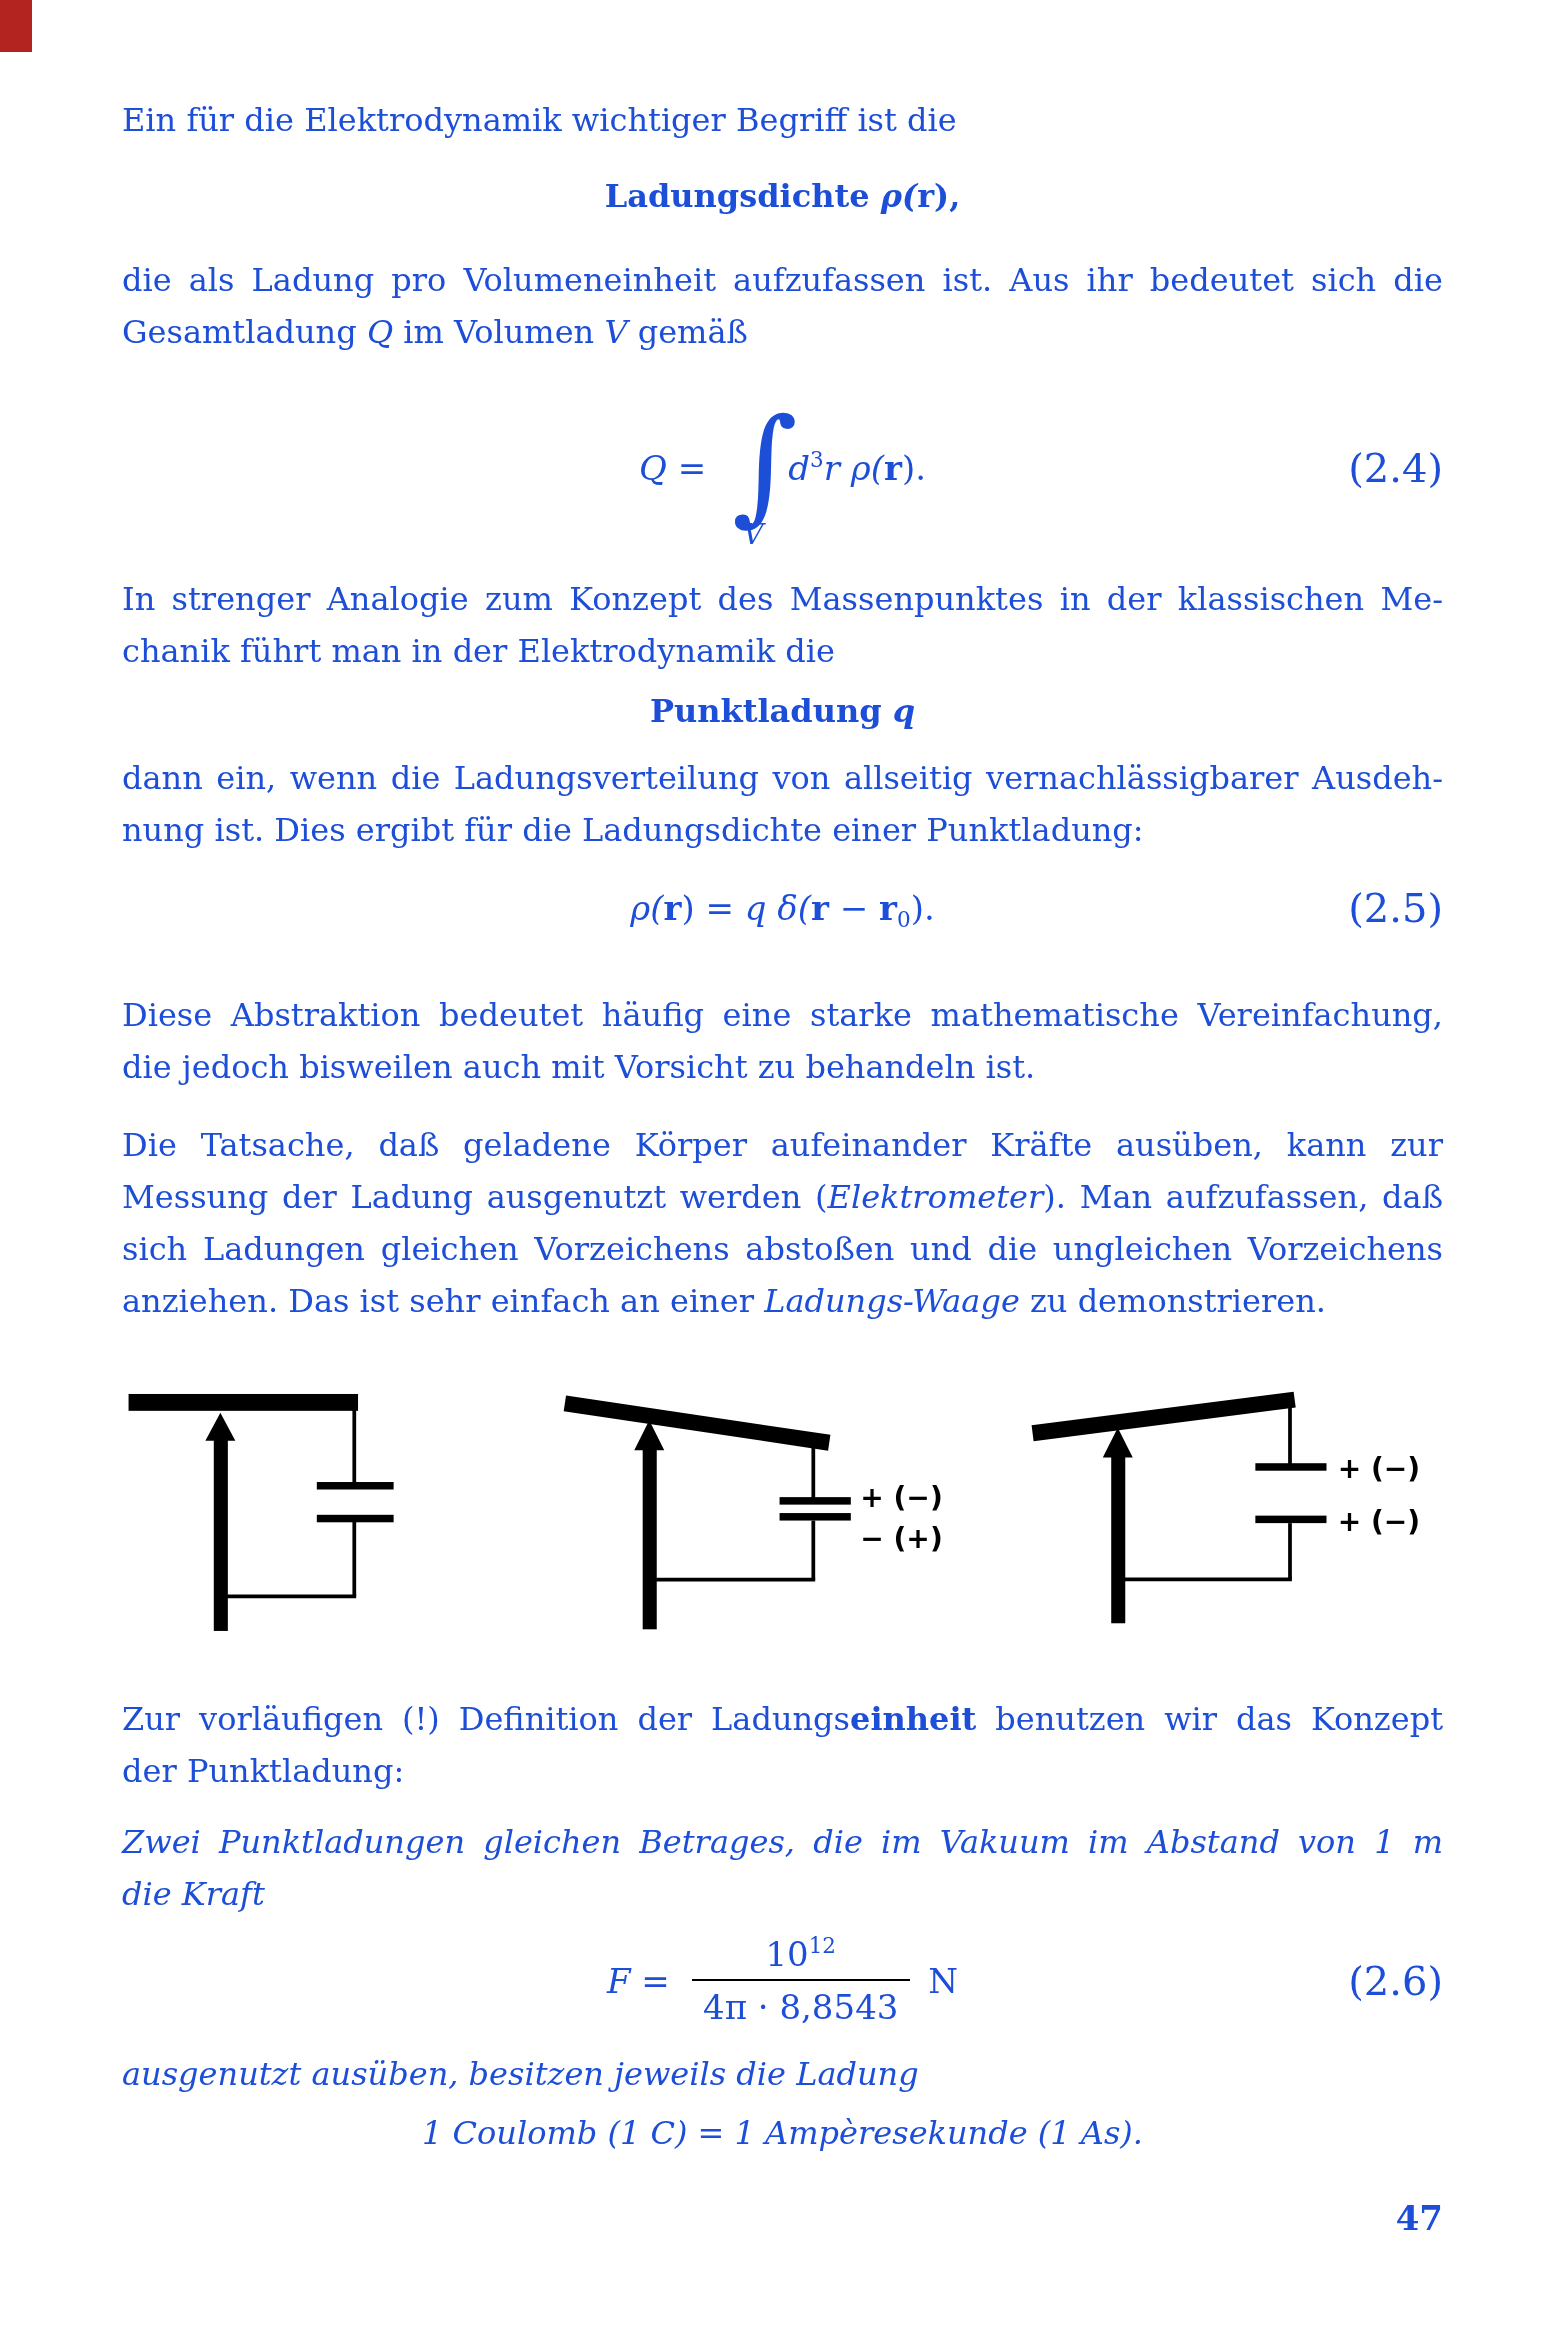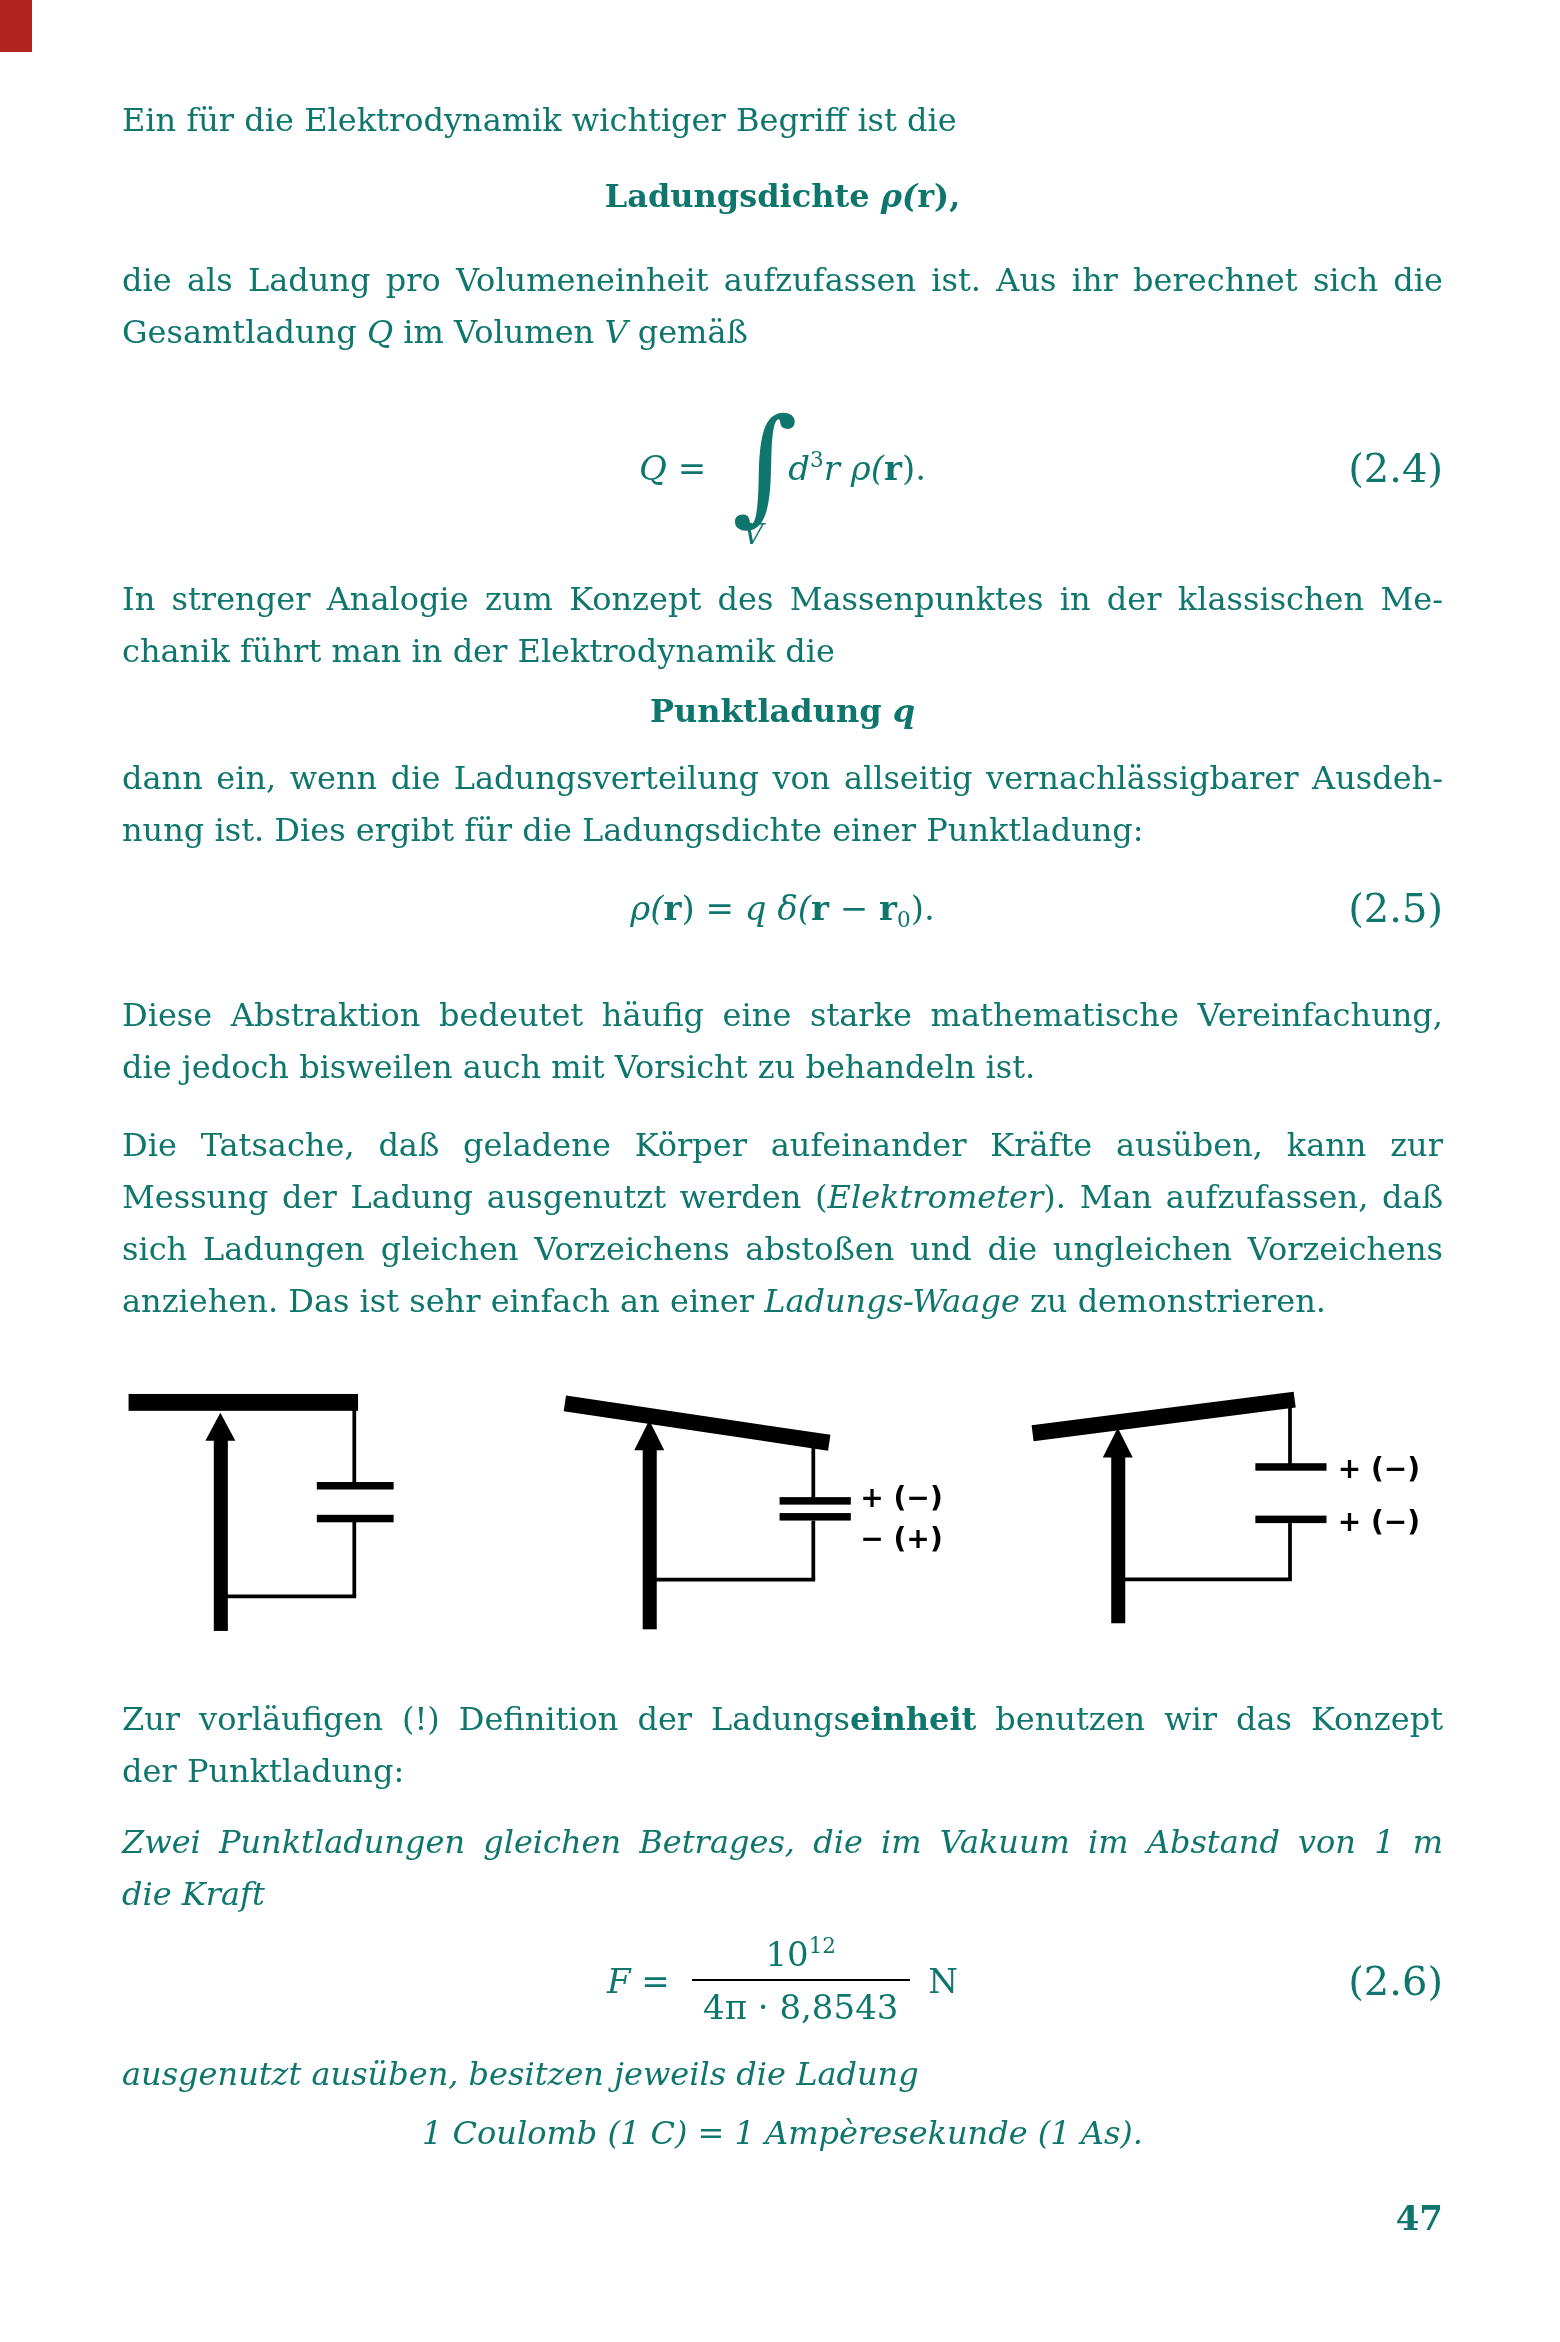--- a/index.html
+++ b/index.html
@@ -1,19 +1,19 @@
 <!DOCTYPE html>
 <html style="font-size:15px"><head>
 <meta charset="utf-8">
 <style>
   html,body { margin:0; padding:0; background:#888; }
   .page {
     position:relative;
     width:1561px; height:2342px;
-    background:#ffffff; color:#0f766e;
+    background:#ffffff; color:#1d4ed8;
     font-family:"DejaVu Serif", serif;
     font-size:32px; line-height:52px;
     box-sizing:border-box;
     padding:94px 118px 0 122px;
     overflow:hidden;
   }
   .scan-mark { position:absolute; top:0; left:0; width:32px; height:52px; background:#b3231f; }
   .para { }
   .jline { text-align:justify; text-align-last:justify; }
   .lline { text-align:left; }
@@ -71,21 +71,21 @@
 
   <div class="scan-mark"></div>
 
   <div class="lline">Ein für die Elektrodynamik wichtiger Begriff ist die</div>
 
   <div class="heading m-h1">
     <span class="b">Ladungsdichte</span><span class="mi b"> ρ(</span><span class="vec b">r</span><span class="b">),</span>
   </div>
 
   <div class="para m-p2">
-    <div class="jline">die als Ladung pro Volumeneinheit aufzufassen ist. Aus ihr berechnet sich die</div>
+    <div class="jline">die als Ladung pro Volumeneinheit aufzufassen ist. Aus ihr bedeutet sich die</div>
     <div class="lline"><span>Gesamtladung </span><span class="mi">Q</span><span> im Volumen </span><span class="mi">V</span><span> gemäß</span></div>
   </div>
 
   <div class="eq-row eq24">
     <span class="eq-flex">
       <span class="mrow"><span class="mi">Q</span><span> = </span></span>
       <span class="int-wrap">
           <span class="int-glyph">∫</span>
           <span class="int-lim">V</span>
         </span>

